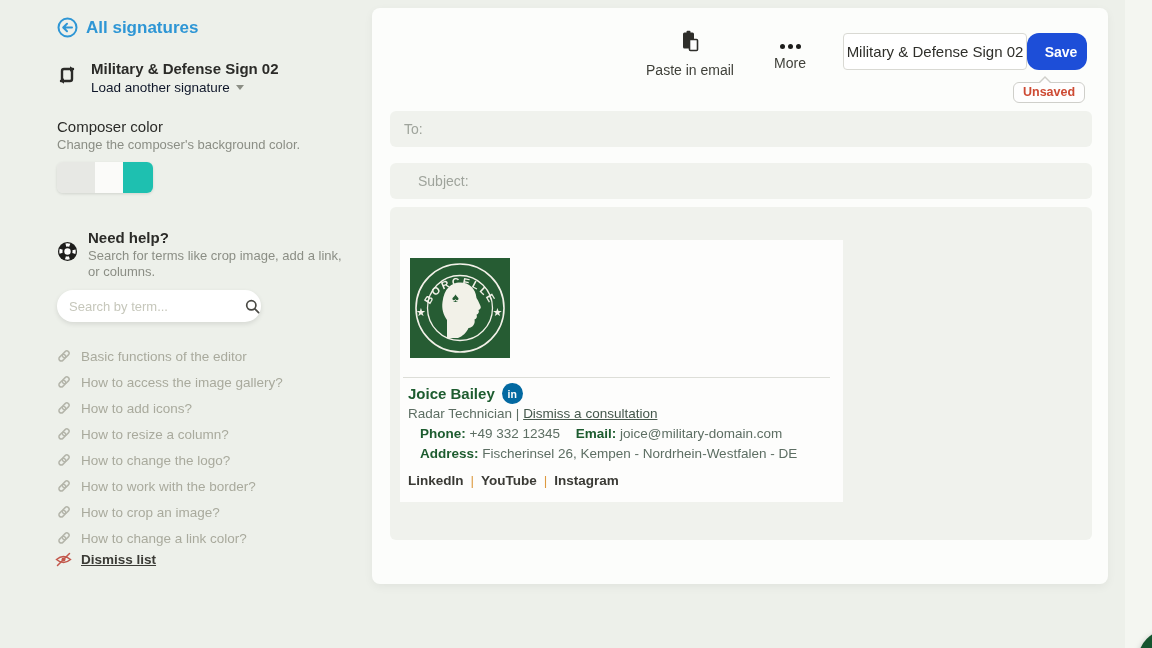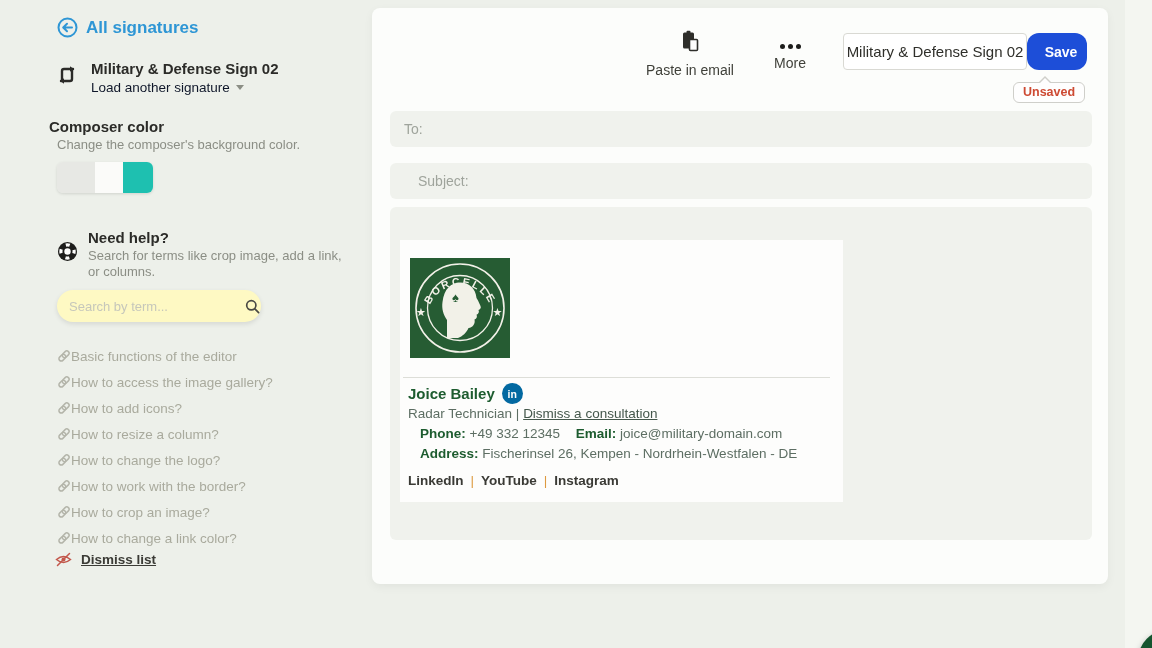--- a/index.html
+++ b/index.html
@@ -9,36 +9,36 @@
 
   
   .right-strip { left:1125px; top:0; width:27px; height:648px; background:#f4f6f1; }
 
   
   .back-link { left:57px; top:17px; display:flex; align-items:center; gap:8px; color:#2e96d5; font-size:17px; font-weight:700; cursor:pointer;justify-content:center; }
   .sig-block { left:55px; top:60px; display:flex; gap:12px; }
   .sig-title { font-size:15px; font-weight:700; color:#2b2b28; }
   .sig-sub { font-size:13.5px; color:#0f172a; margin-top:3px; display:flex; align-items:center; gap:6px; cursor:pointer; }
   .caret { width:0; height:0; border-left:4.5px solid transparent; border-right:4.5px solid transparent; border-top:5px solid #8b8e85; display:inline-block; }
-  .cc-title { left:49px; top:118px; font-size:15px; font-weight:700; color:#2b2b28; }
+  .cc-title { left:57px; top:118px; font-size:15px; font-weight:400; color:#2b2b28; }
   .cc-desc { left:57px; top:137px; font-size:13px; color:#8b8e85; }
   .color-slider { left:57px; top:162px; width:96px; height:31px; border-radius:6px; overflow:hidden; display:flex; box-shadow:0 1px 3px rgba(0,0,0,0.12); cursor:pointer; }
   .seg1 { width:38px; background:#e7e8e4; }
   .seg2 { width:28px; background:#fbfbf9; }
   .seg3 { width:30px; background:#1ec0b0; }
 
   .help-icon-wrap { left:57px; top:241px; }
   .nh-title { left:88px; top:229px; font-size:15px; font-weight:700; color:#2b2b28; }
   .nh-desc { left:88px; top:248px; width:268px; font-size:13px; color:#8b8e85; line-height:16px; }
-  .search-pill { left:57px; top:290px; width:204px; height:32px; background:#fef9c3; border:none; border-radius:16px; box-shadow:0 2px 5px rgba(0,0,0,0.10); display:flex; align-items:center; padding:16px 12px; }
+  .search-pill { left:57px; top:290px; width:204px; height:32px; background:#ffffff; border:none; border-radius:16px; box-shadow:0 2px 5px rgba(0,0,0,0.10); display:flex; align-items:center; padding:16px 12px; }
   .search-pill input { flex:1; border:none; outline:none; background:transparent; font-size:13px; color:#6a6d63; }
   .search-pill input::placeholder { color:#c6c7bb; }
 
   .help-list { left:57px; top:343px; display:flex; flex-direction:column; }
-  .help-item { height:26px; display:flex; align-items:center; font-size:13.5px; color:#a9aa9d; cursor:pointer; }
+  .help-item { height:26px; display:flex; align-items:center; gap:10px; font-size:13.5px; color:#a9aa9d; cursor:pointer; }
   .dismiss-row { left:55px; top:552px; display:flex; align-items:center; gap:9px; cursor:pointer; }
   .dismiss-label { font-size:13.5px; font-weight:700; color:#3b3b36; text-decoration:underline; }
 
   
   .panel { left:372px; top:8px; width:736px; height:576px; background:#fcfdfb; border-radius:8px; box-shadow:0 3px 10px rgba(0,0,0,0.05); }
   .paste-btn { left:258px; top:22px; width:120px; text-align:center; cursor:pointer; }
   .tool-label { font-size:14px; color:#3f4039; margin-top:6px; }
   .more-btn { left:388px; top:30px; width:60px; text-align:center; cursor:pointer; }
   .dots { display:flex; gap:3px; justify-content:center; margin-top:6px; }
   .dots span { width:5px; height:5px; border-radius:50%; background:#1d1d1b; }

